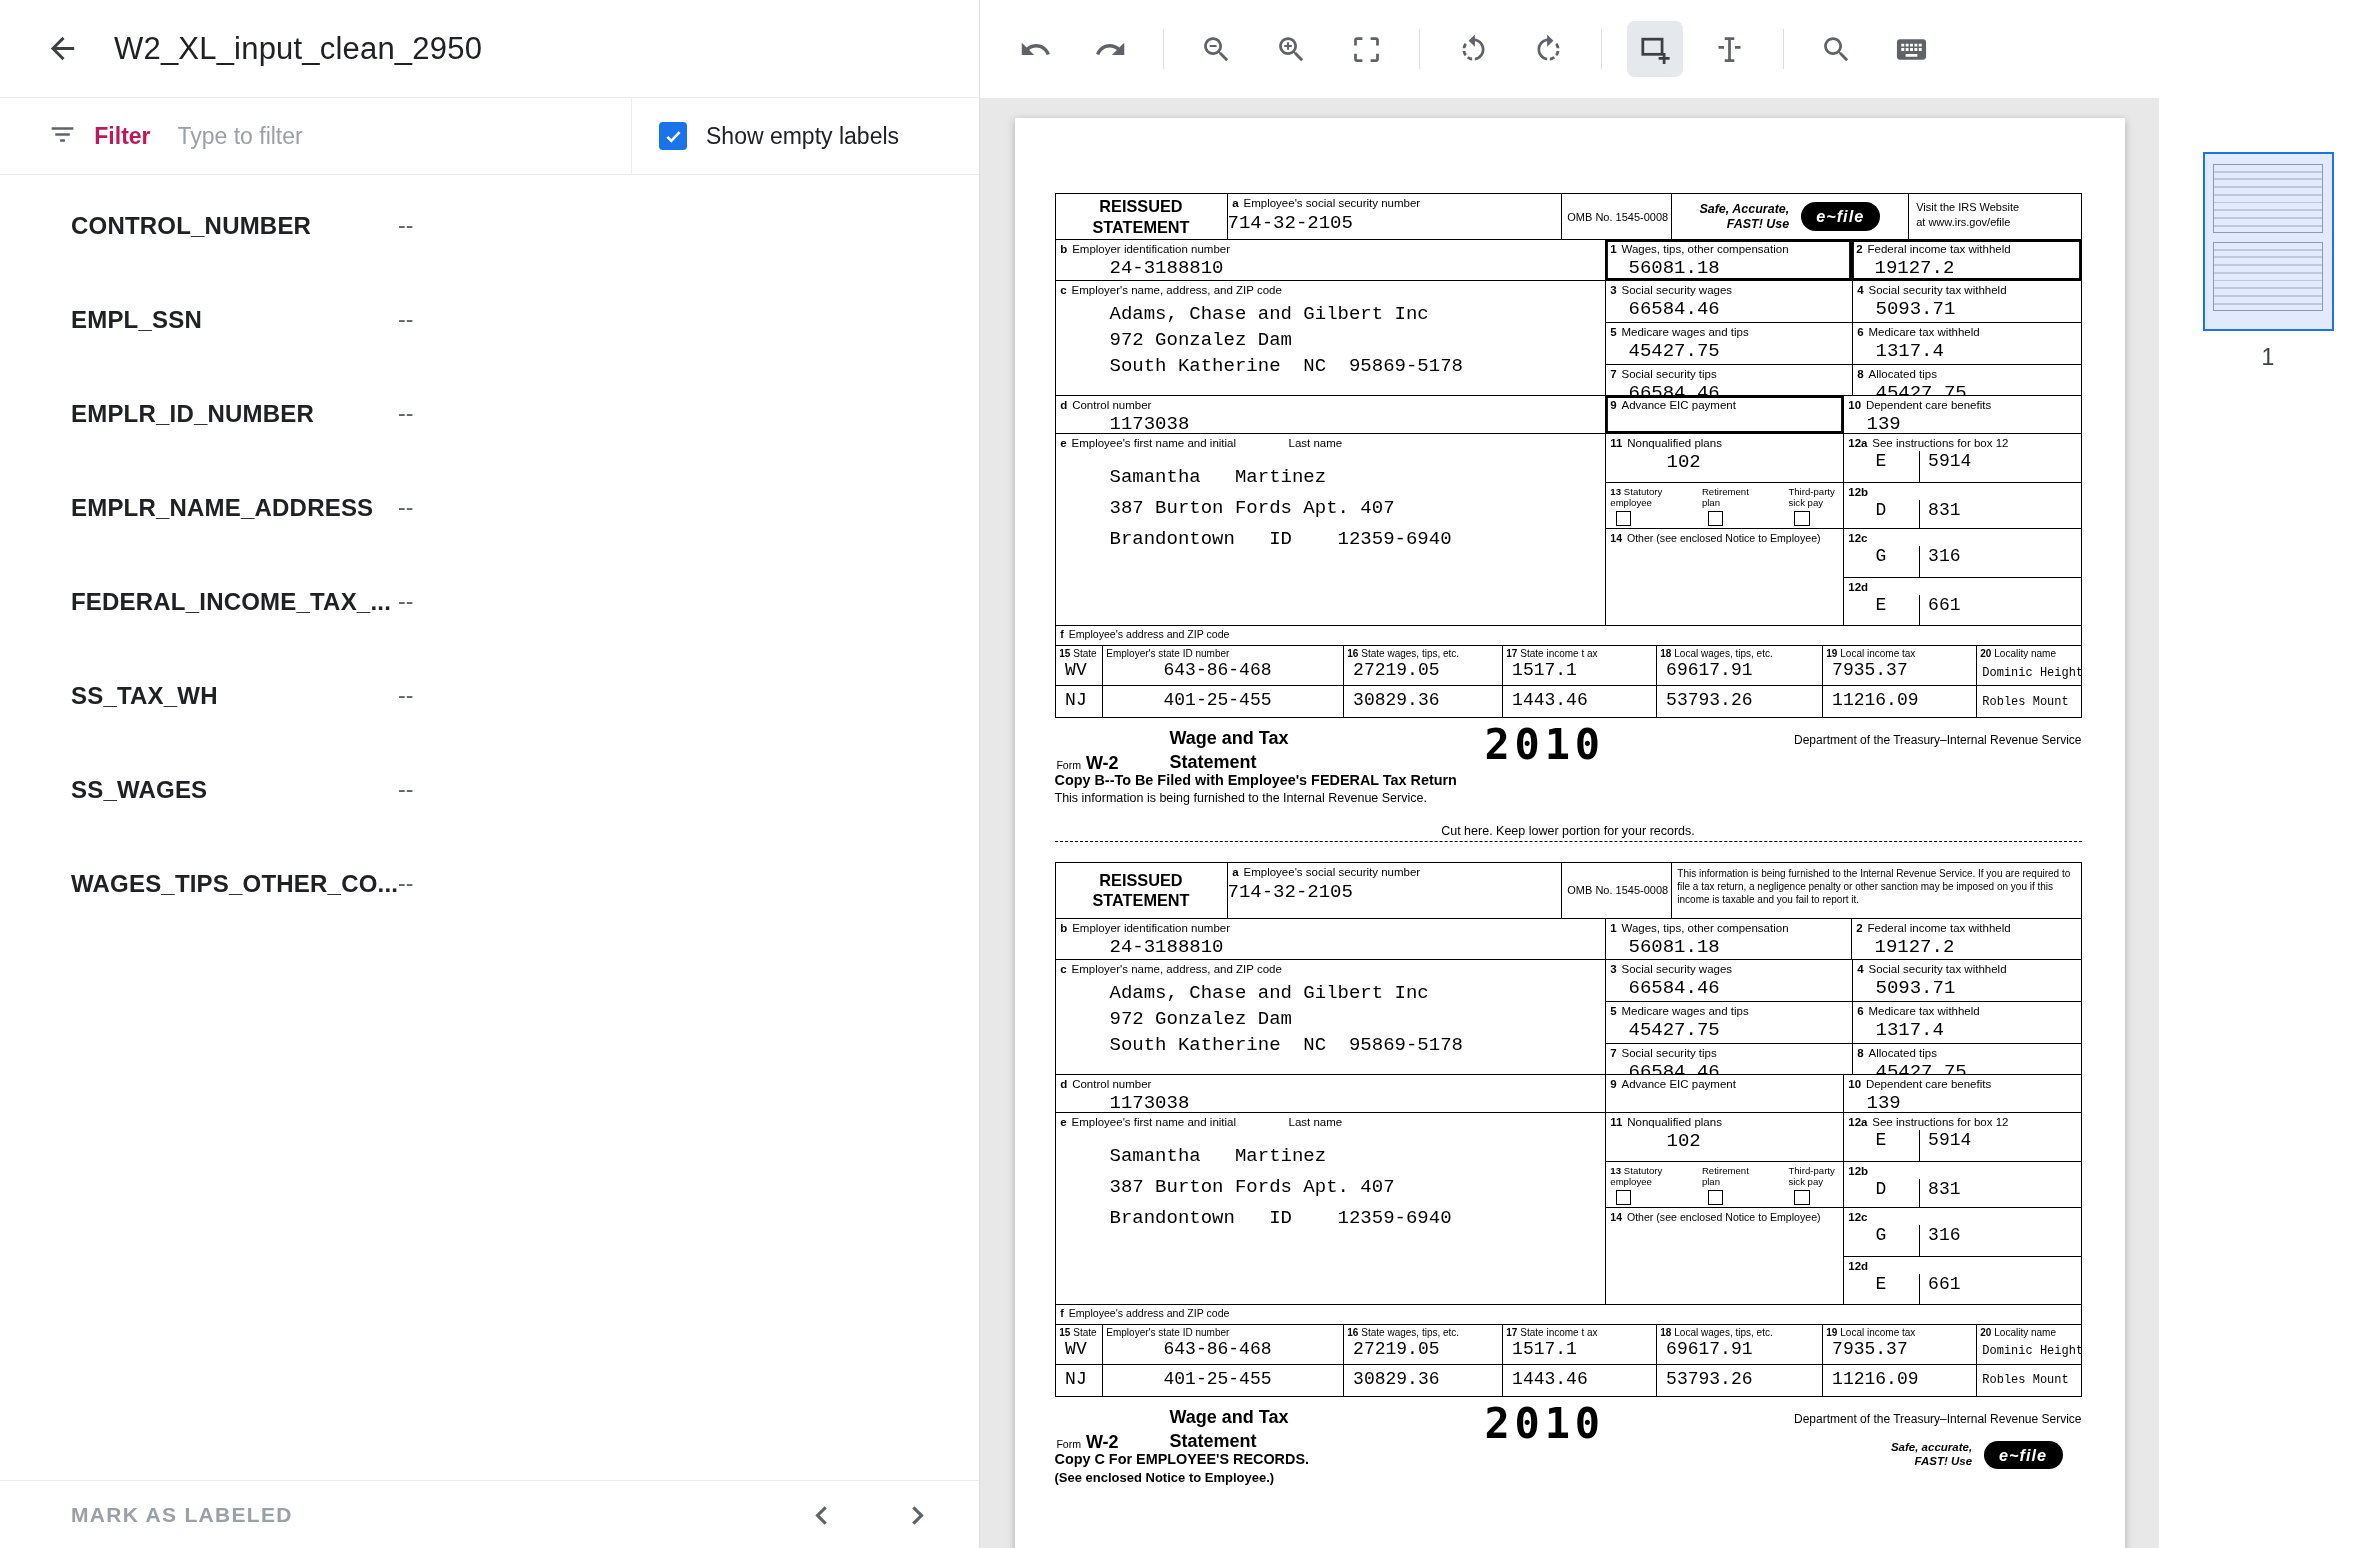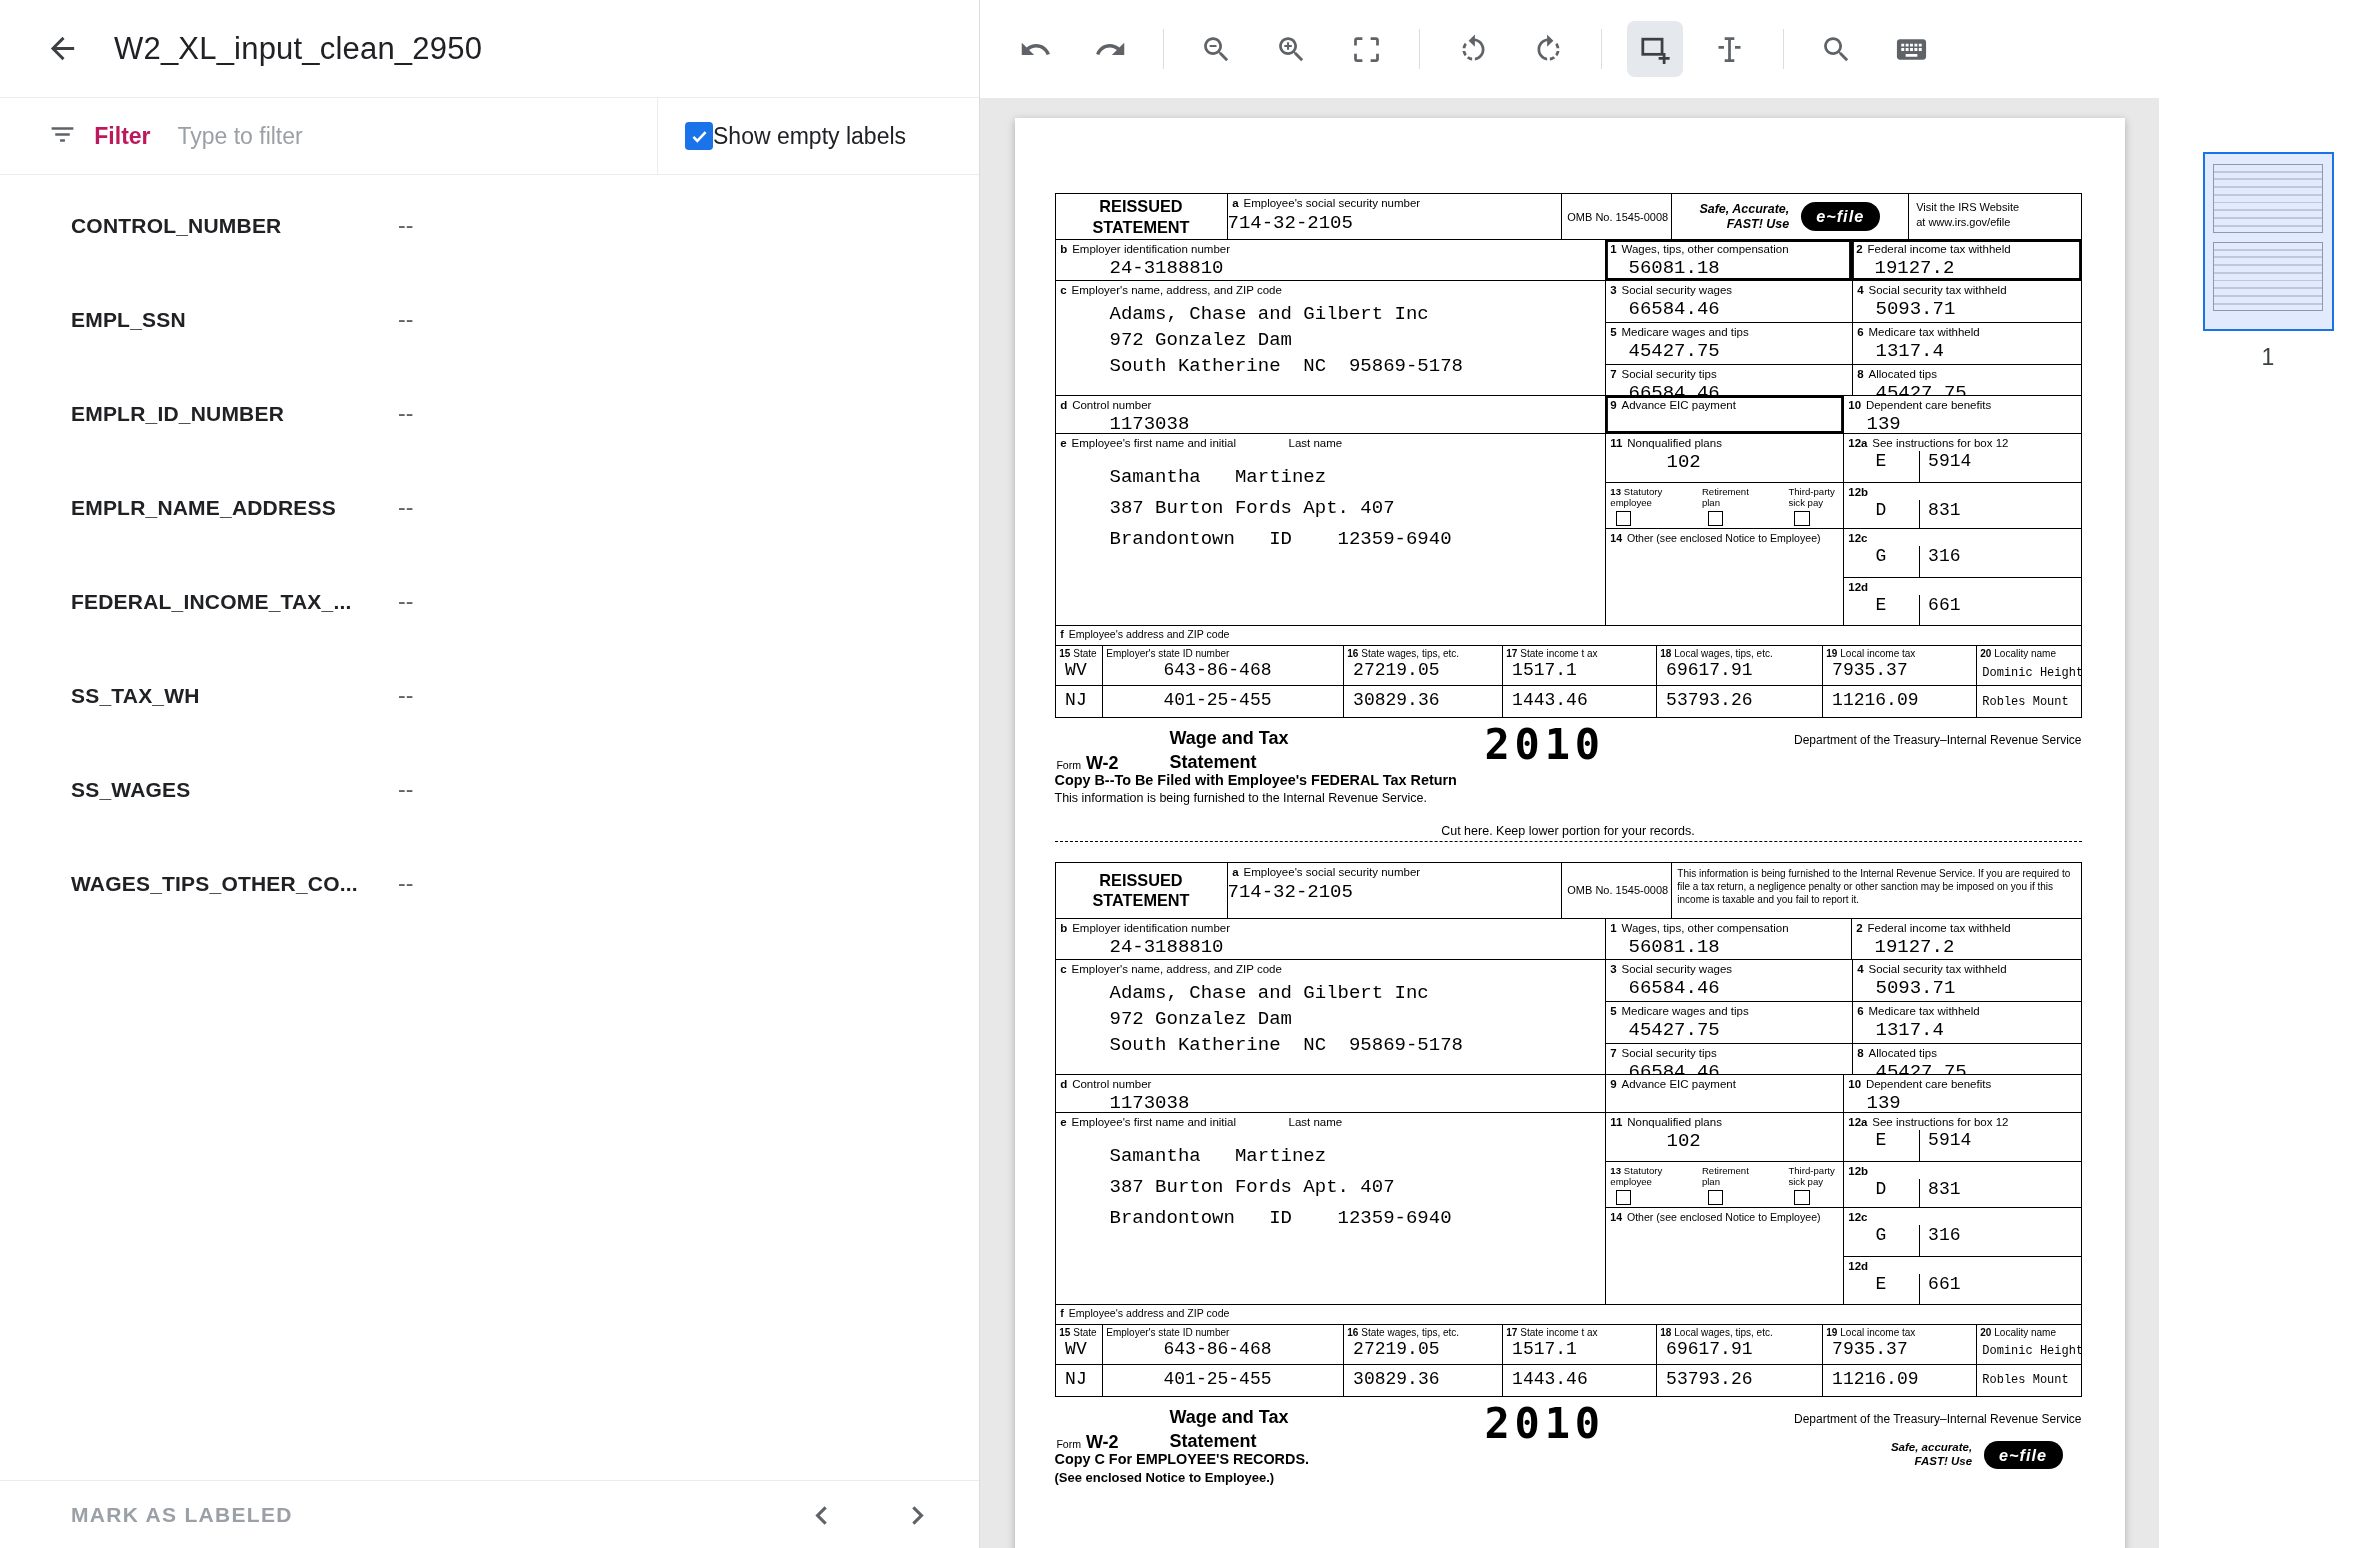--- a/index.html
+++ b/index.html
@@ -10,26 +10,26 @@
   
   .left{width:980px;flex:none;display:flex;flex-direction:column;background:#fff;border-right:1px solid #dadce0}
   .lp-header{height:98px;flex:none;display:flex;align-items:center;padding-left:35px;border-bottom:1px solid #ececec}
   .back{width:54px;height:54px;border:none;background:none;cursor:pointer;display:flex;align-items:center;justify-content:center}
   .lp-title{font-size:31px;font-weight:400;color:#202124;margin-left:25px;letter-spacing:0.2px}
   .lp-filter{height:77px;flex:none;display:flex;align-items:stretch;border-bottom:1px solid #ececec}
   .filter-left{flex:1;display:flex;align-items:center;padding-left:48px;gap:17.3px;min-width:0}
   .flabel{font-size:23px;font-weight:700;color:#be185d}
   .finput{flex:1;min-width:0;border:none;outline:none;font-size:23px;color:#a16207;margin:0 9.6px;font-family:inherit;background:transparent}
   .finput::placeholder{color:#9aa0a6}
-  .filter-right{width:322px;flex:none;display:flex;align-items:center;border-left:1px solid #ececec;padding-left:27px}
+  .filter-right{width:348px;flex:none;display:flex;align-items:center;gap:19px;border-left:1px solid #ececec;padding-left:27px}
   .checkbox{width:28px;height:28px;border-radius:3.8px;background:#1a73e8;display:flex;align-items:center;justify-content:center;cursor:pointer;flex:none}
   .cblabel{font-size:23px;color:#202124;white-space:nowrap}
   .lp-list{flex:1;overflow-y:auto;padding-top:3.8px}
   .label-row{height:94px;display:flex;align-items:center;padding-left:71px;cursor:pointer}
-  .lname{width:327px;font-size:21px;font-weight:700;color:#202124;letter-spacing:0.2px;white-space:nowrap}
+  .lname{width:327px;font-size:24px;font-weight:700;color:#202124;letter-spacing:0.2px;white-space:nowrap}
   .lval{font-size:23px;color:#5f6368}
   .lp-footer{height:69px;flex:none;border-top:1px solid #ececec;display:flex;align-items:center;padding:0 42px 0 71px}
   .mark{border:none;background:none;font-size:21px;font-weight:700;letter-spacing:1.3px;color:#9aa0a6;font-family:inherit;cursor:default}
   .pager{margin-left:auto;display:flex;gap:56px}
   .pager button{border:none;background:none;cursor:pointer;width:40px;height:40px;display:flex;align-items:center;justify-content:center}
 
   
   .right{flex:1;display:flex;flex-direction:column;min-width:0}
   .toolbar{height:98px;flex:none;background:#fff;display:flex;align-items:center;padding-left:27px;gap:19px}
   .tbtn{width:56px;height:56px;flex:none;border:none;background:none;border-radius:7.7px;display:flex;align-items:center;justify-content:center;cursor:pointer}

